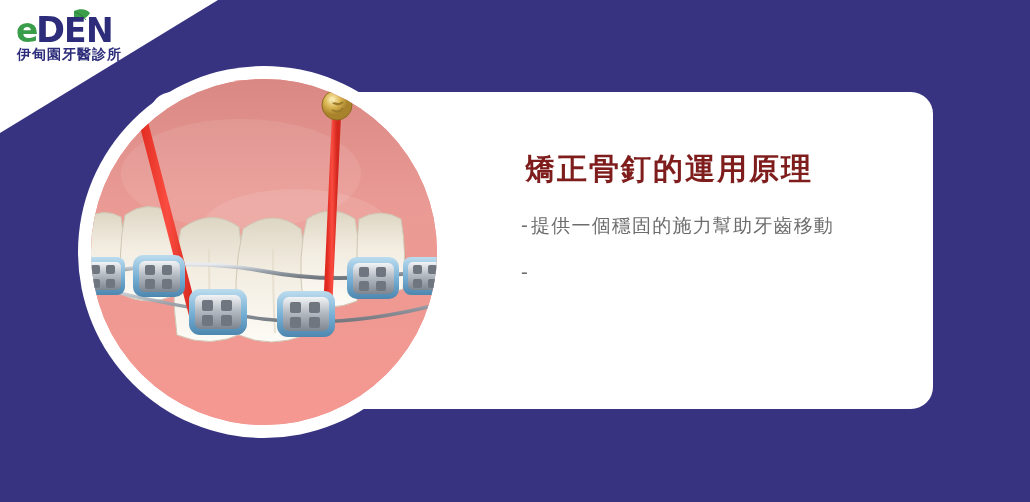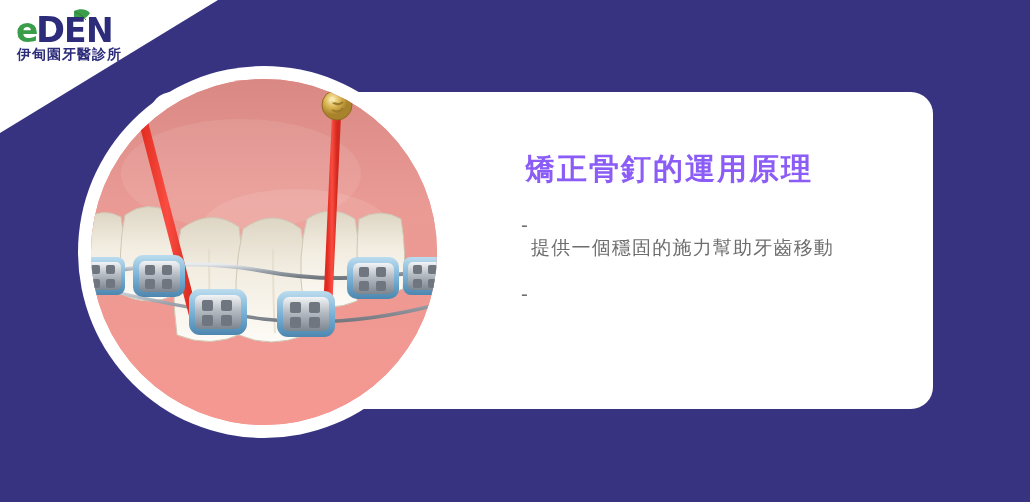--- a/index.html
+++ b/index.html
@@ -80,41 +80,41 @@
   .text-col {
     position: absolute;
     left: 521px;
     top: 150px;
     width: 400px;
     z-index: 8;
   }
   .headline {
     font-size: 30px;
     font-weight: bold;
-    color: #8b5cf6;
+    color: #7f1d1d;
     letter-spacing: 2px;
     line-height: 1.25;
     margin: 0 0 22px 4px;
     white-space: nowrap;
   }
   .bullet {
     display: flex;
     align-items: flex-start;
     color: #6d6d6d;
     font-size: 19px;
     line-height: 1.65;
     letter-spacing: 1.2px;
     margin-bottom: 16px;
   }
   .dash {
     flex: 0 0 auto;
     margin-right: 2px;
     color: #6d6d6d;
   }
-  .bullet-text { white-space: pre-line; margin-top: 22px; }
+  .bullet-text { white-space: pre-line; }
 </style>
 </head>
 <body>
 
 <div id="stage">
 
   <div class="bg-navy"></div>
   <div class="bg-white-wedge"></div>
 
   <div class="logo">

